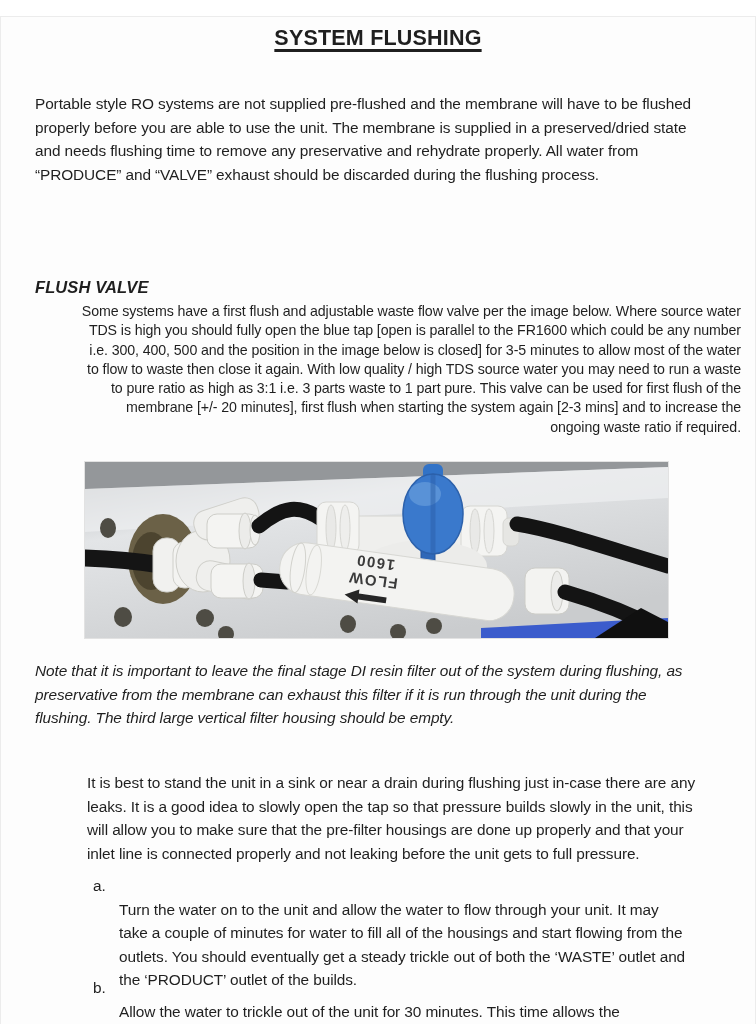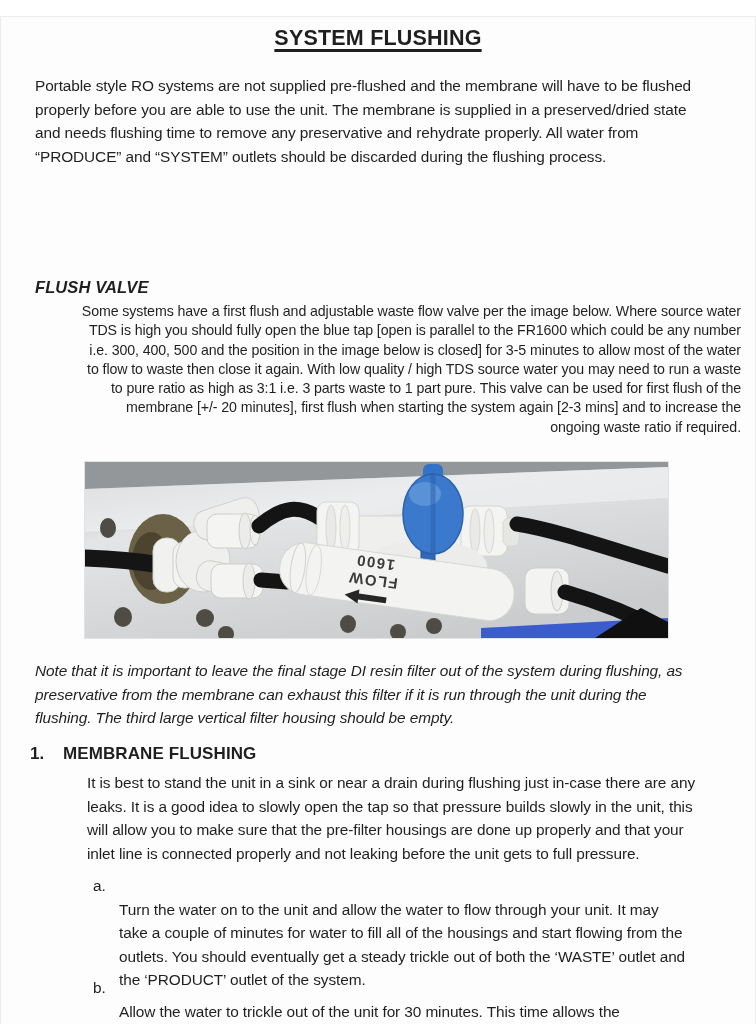--- a/index.html
+++ b/index.html
@@ -39,24 +39,24 @@
 </style>
 </head>
 <body>
 
 <div class="page">
 
   <div class="abs doc-title">
     <span>SYSTEM FLUSHING</span>
   </div>
 
-  <div class="abs para" style="top:58px;"><span>Portable style RO systems are not supplied pre-flushed and the membrane will have to be flushed
+  <div class="abs para" style="top:76px;"><span>Portable style RO systems are not supplied pre-flushed and the membrane will have to be flushed
 properly before you are able to use the unit. The membrane is supplied in a preserved/dried state
 and needs flushing time to remove any preservative and rehydrate properly. All water from
-“</span><b>PRODUCE</b><span>” and “</span><b>SYSTEM</b><span>” outlets should be discarded during the flushing process.</span></div>
+“</span><b>PRODUCE</b><span>” and “</span><b>VALVE</b><span>” exhaust should be discarded during the flushing process.</span></div>
 
 
   <div class="abs h2" style="top:262px;left:35px;font-style:italic;">FLUSH VALVE</div>
 
   <div class="abs para small" style="top:286px;width:706px;">Some systems have a first flush and adjustable waste flow valve per the image below. Where source water
 TDS is high you should fully open the blue tap [open is parallel to the FR1600 which could be any number
 i.e. 300, 400, 500 and the position in the image below is closed] for 3-5 minutes to allow most of the water
 to flow to waste then close it again. With low quality / high TDS source water you may need to run a waste
 to pure ratio as high as 3:1 i.e. 3 parts waste to 1 part pure. This valve can be used for first flush of the
 membrane [+/- 20 minutes], first flush when starting the system again [2-3 mins] and to increase the
@@ -154,34 +154,31 @@
       </g>
       <path d="M480,130 C515,140 550,154 580,170" stroke="#141414" stroke-width="15" fill="none" stroke-linecap="round"></path>
       <polygon points="510,176 556,146 583,160 583,176" fill="#101010"></polygon>
     </svg>
   </div>
 
   <div class="abs para" style="top:643px;font-style:italic;">Note that it is important to leave the final stage DI resin filter out of the system during flushing, as
 preservative from the membrane can exhaust this filter if it is run through the unit during the
 flushing. The third large vertical filter housing should be empty.</div>
 
-  <div class="abs h2" style="top:728px;left:30px;font-size:17px;">
-    <span class="h2-num">1.</span><span>MEMBRANE FLUSHING</span>
-  </div>
 
   <div class="abs para" style="top:755px;left:87px;width:648px;">It is best to stand the unit in a sink or near a drain during flushing just in-case there are any
 leaks. It is a good idea to slowly open the tap so that pressure builds slowly in the unit, this
 will allow you to make sure that the pre-filter housings are done up properly and that your
 inlet line is connected properly and not leaking before the unit gets to full pressure.</div>
 
   <div class="abs item" style="top:858px;left:93px;">
     <span class="marker">a.</span><span><span>Turn the water on to the unit and allow the water to flow through your unit. It may
 take a couple of minutes for water to fill all of the housings and start flowing from the
 outlets. You should eventually get a steady trickle out of both the </span><b>‘WASTE’</b><span> outlet and
-the </span><b>‘PRODUCT’</b><span> outlet of the system.</span></span>
+the </span><b>‘PRODUCT’</b><span> outlet of the builds.</span></span>
   </div>
 
   <div class="abs item" style="top:960px;left:93px;">
     <span class="marker">b.</span><span><span>Allow the water to trickle out of the unit for 30 minutes. This time allows the
 membrane to remove all of the preservative. The quality of the product water will</span></span>
   </div>
 
 </div>
 
 </body></html>

